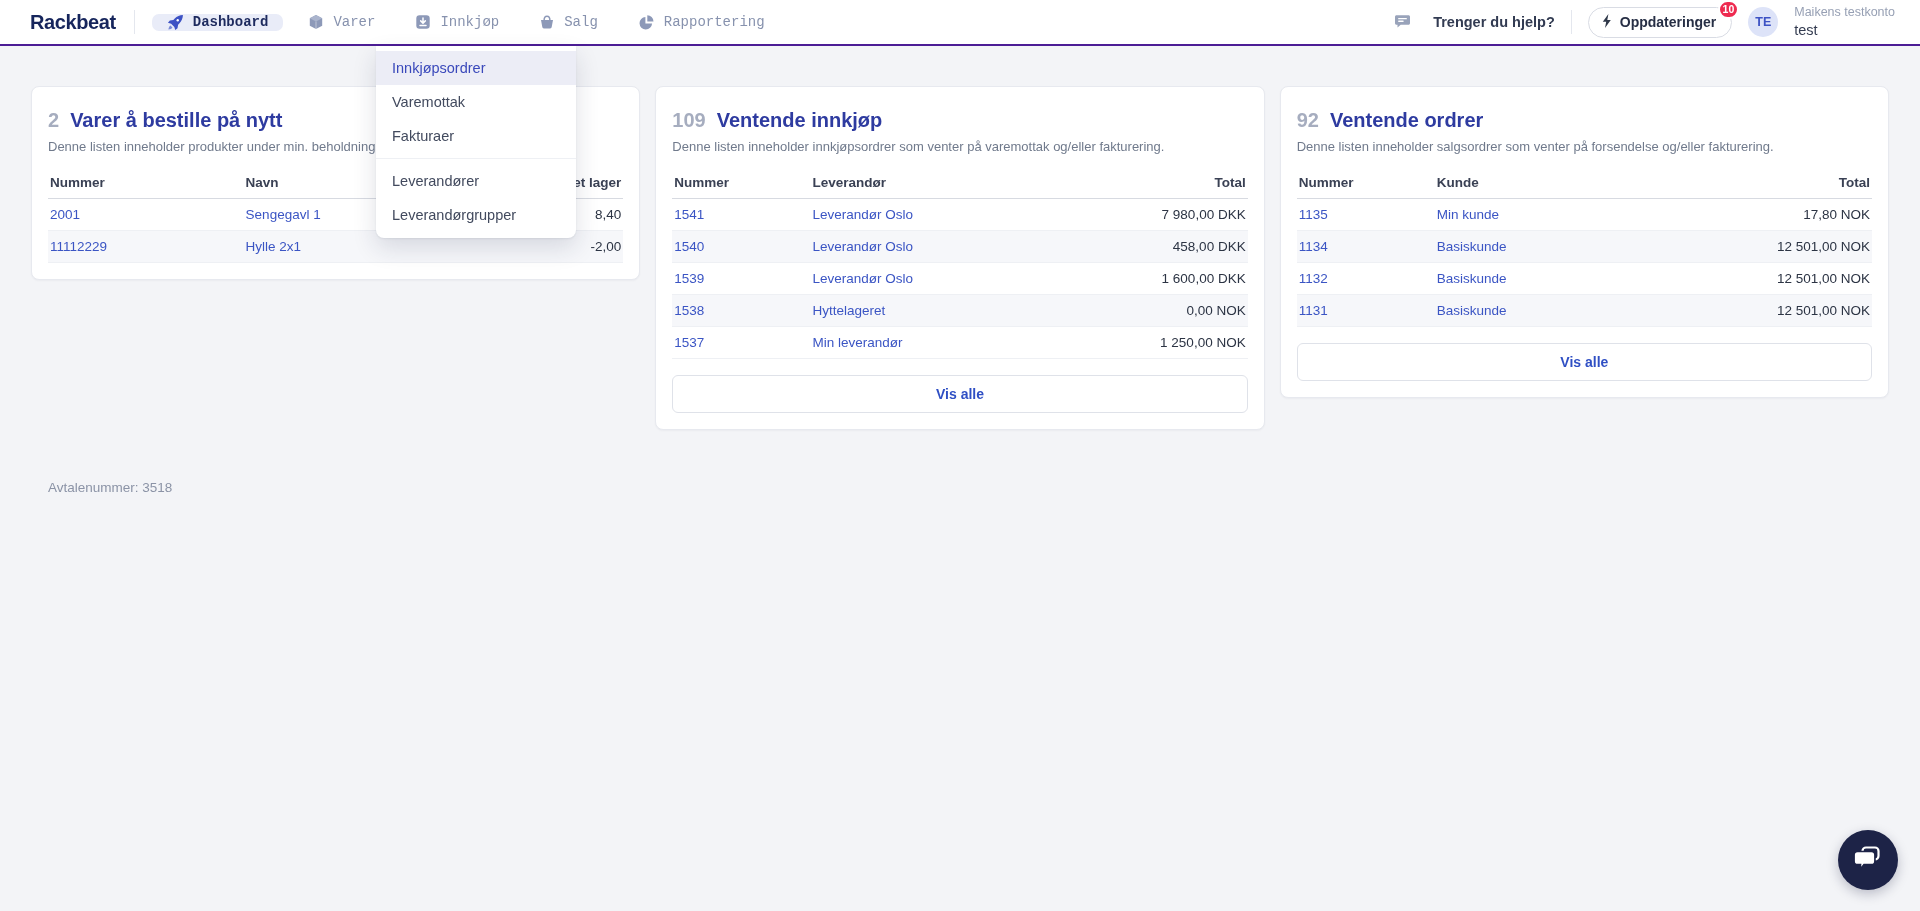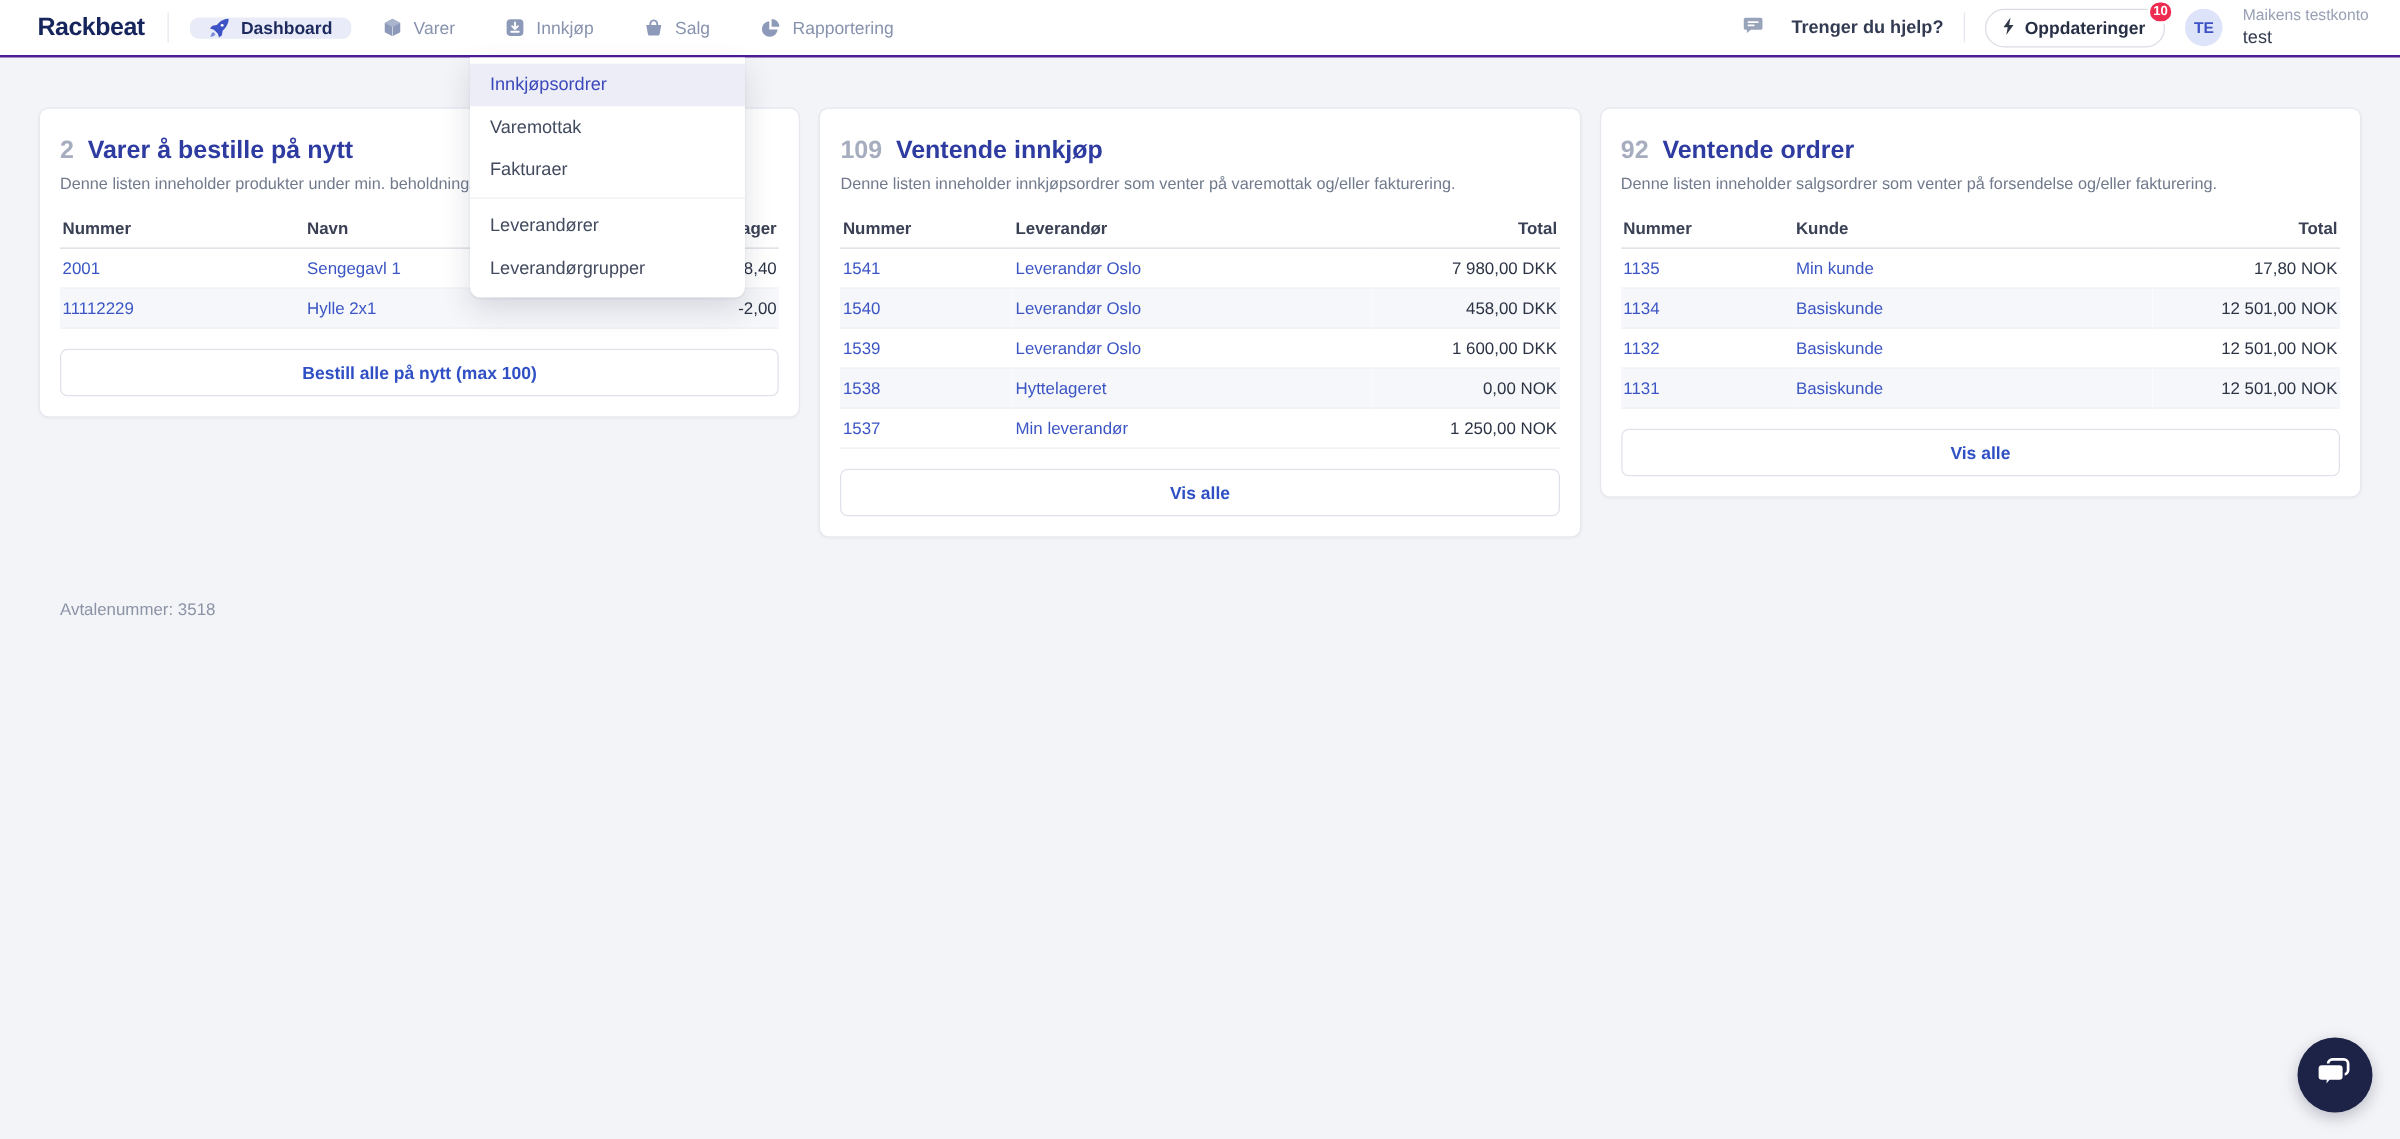--- a/index.html
+++ b/index.html
@@ -19,21 +19,21 @@
   }
   .brand {
     font-size:20px; font-weight:800; letter-spacing:-0.4px; color:#16255c;
     cursor:pointer; margin-right:18px;
   }
   .vdiv { width:1px; height:24px; background:#e4e7ee; }
   .main-nav { display:flex; align-items:center; gap:10px; margin-left:17px; }
   .nav-item {
     display:flex; align-items:center; gap:9px; padding:0 15px;
     border-radius:7px; font-size:14px; color:#8792ae; cursor:pointer;
-    background:transparent; border:none; font-family:Liberation Sans, sans-serif; white-space:nowrap;
+    background:transparent; border:none; font-family:Liberation Mono, monospace; white-space:nowrap;
   }
   .nav-item.active { background:#e9ecf8; color:#1d2a5e; font-weight:600; }
   .nav-item .nicon { display:flex; align-items:center; }
 
   .nav-right { margin-left:auto; display:flex; align-items:center; gap:16px; }
   .help {
     display:flex; align-items:center; gap:22px; font-size:14.5px; font-weight:700;
     color:#323b52; cursor:pointer; white-space:nowrap;
   }
   .updates {
@@ -52,21 +52,21 @@
     width:30px; height:30px; border-radius:50%; background:#dde3f8;
     color:#3d52c4; font-size:12.5px; font-weight:700;
     display:flex; align-items:center; justify-content:center; cursor:pointer;
   }
   .account { line-height:1.25; cursor:pointer; }
   .acc-name { font-size:12.5px; color:#97a0b4; }
   .acc-sub  { font-size:14.5px; color:#333b50; }
 
   
   .dropdown {
-    position:absolute; left:376px; top:46px; width:220px; z-index:40;
+    position:absolute; left:376px; top:46px; width:200px; z-index:40;
     background:#fff; border-radius:0 0 8px 8px;
     box-shadow:0 10px 24px rgba(25,35,70,.14), 0 1px 2px rgba(25,35,70,.08);
     padding:5px 0 6px;
   }
   .menu-item {
     padding:9px 16px; font-size:14.5px; color:#424a5e; cursor:pointer;
   }
   .menu-item.active { background:#ecedf6; color:#3a49bb; }
   .menu-divider { height:1px; background:#eef0f4; margin:5px 0; }
 
@@ -229,21 +229,21 @@
             <td><a>2001</a></td>
             <td><a>Sengegavl 1</a></td>
             <td class="num">8,40</td>
           </tr>
           <tr>
             <td><a>11112229</a></td>
             <td><a>Hylle 2x1</a></td>
             <td class="num">-2,00</td>
           </tr>
         </tbody>
-      </table><button class="card-btn">Bestill alle på nytt (max 100)</button></section>
+      </table></section>
     <section class="card"><div class="card-head">
         <span class="card-count">109</span>
         <a class="card-title">Ventende innkjøp</a>
       </div><p class="card-desc">Denne listen inneholder innkjøpsordrer som venter på varemottak og/eller fakturering.</p><table>
         <colgroup>
           <col style="width: 24%;">
           <col style="width: 50%;">
           <col style="width: 26%;">
         </colgroup>
         <thead>

